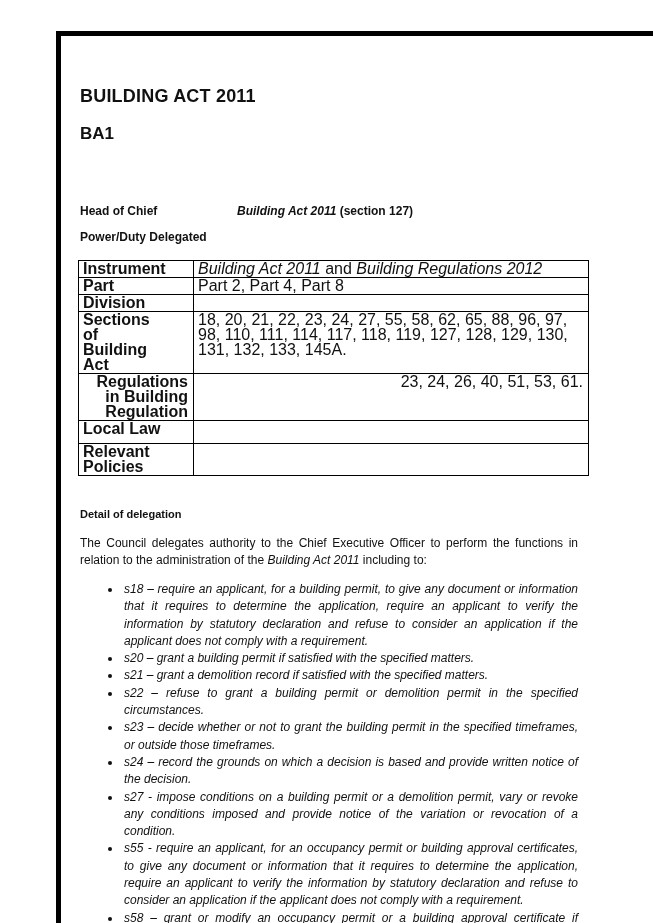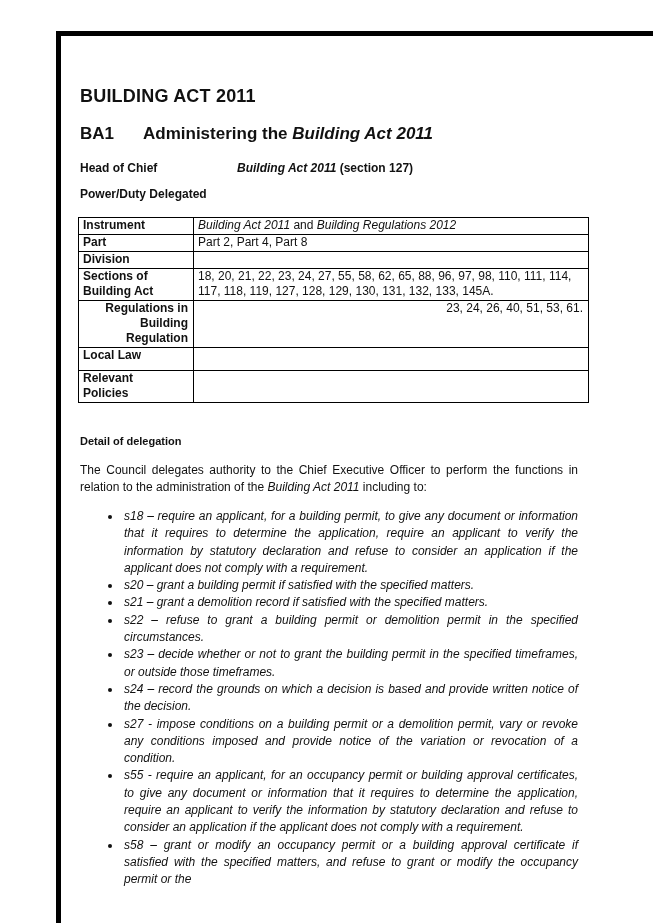--- a/index.html
+++ b/index.html
@@ -45,20 +45,21 @@
     line-height: 20px;
     letter-spacing: 0.2px;
     margin: 0;
   }
   .section-heading {
     display: flex;
     font-size: 17px;
     font-weight: bold;
     line-height: 20px;
     margin-top: 18px;
+    flex-direction: column;
   }
   .section-heading .code {
     width: 63px;
     flex: 0 0 63px;
   }
   .section-heading .italic {
     font-style: italic;
   }
   .meta-line {
     display: flex;
@@ -79,21 +80,21 @@
     font-weight: bold;
     line-height: 14px;
     margin-top: 12px;
   }
   table.delegation {
     border-collapse: collapse;
     margin-top: 16px;
     margin-left: -2px;
     width: 490px;
     table-layout: fixed;
-    font-size: 12px;
+    font-size: 16px;
     line-height: 15px;
   }
   table.delegation td {
     border: 1px solid #000000;
     vertical-align: top;
     padding: 0px 5px 1px 4px;
   }
   table.delegation td.lbl {
     width: 105px;
     font-weight: bold;
@@ -140,21 +141,20 @@
 
 <div class="scan-line-v"></div>
 <div class="scan-line-h"></div>
 
 <div class="page">
 
   <h1 class="doc-title">BUILDING ACT 2011</h1>
 
   <div class="section-heading">
     <span class="code">BA1</span>
-    <span><span>Administering the </span><span class="italic">Building Act 2011</span></span>
   </div>
 
   <div class="meta-line">
     <span class="meta-label">Head of Chief</span>
     <span><span class="italic">Building Act 2011</span><span> (section 127)</span></span>
   </div>
 
   <div class="power-duty">Power/Duty Delegated</div>
 
   <table class="delegation">

